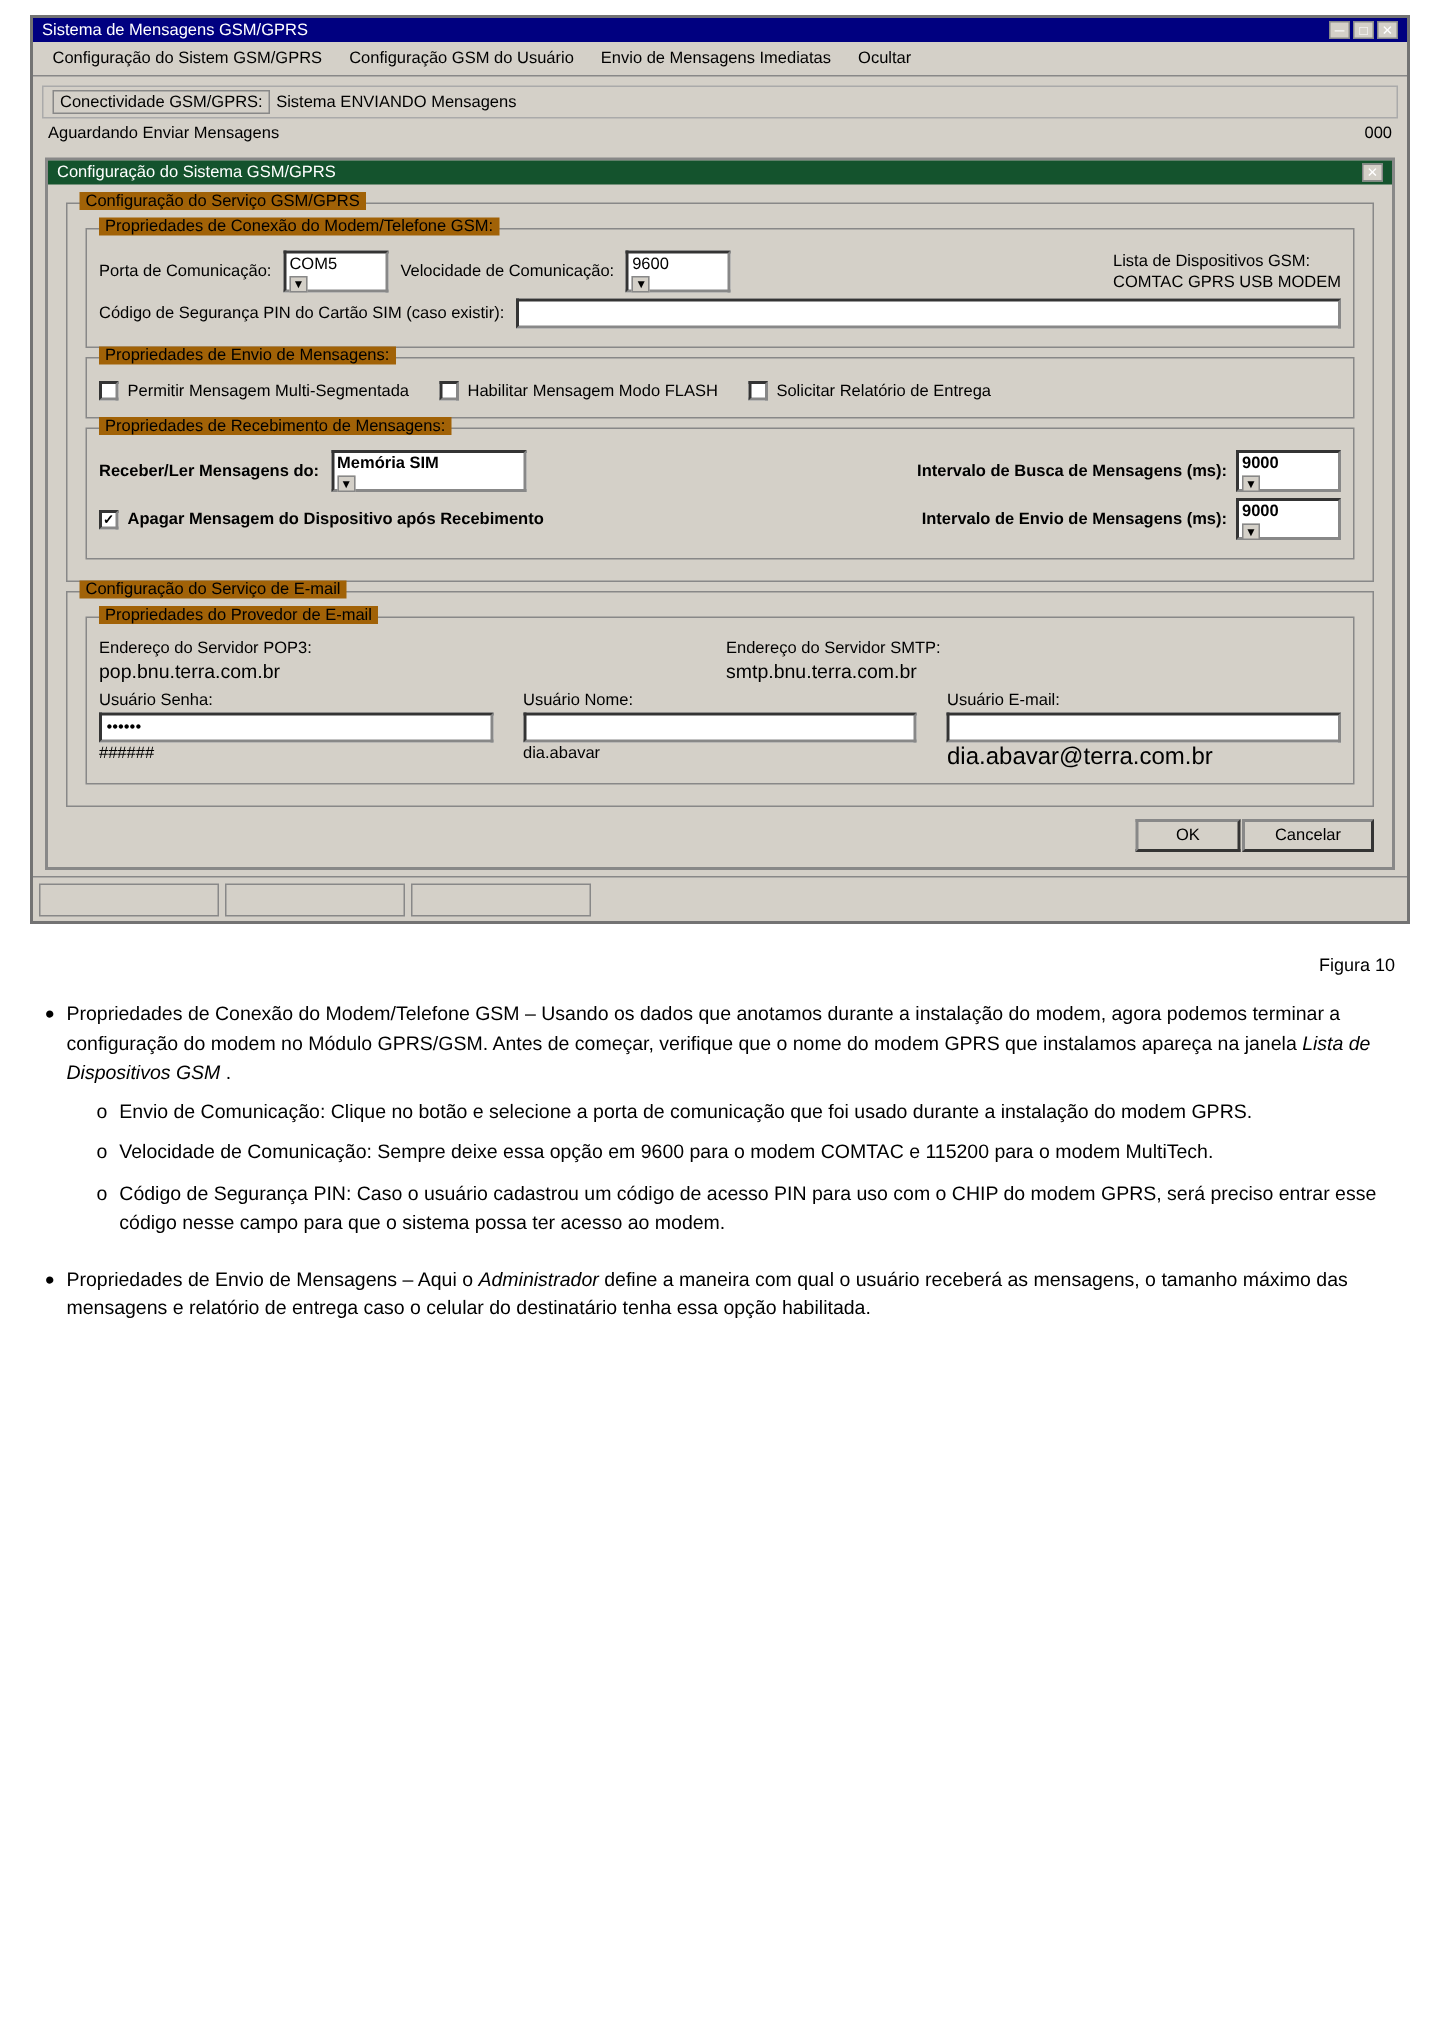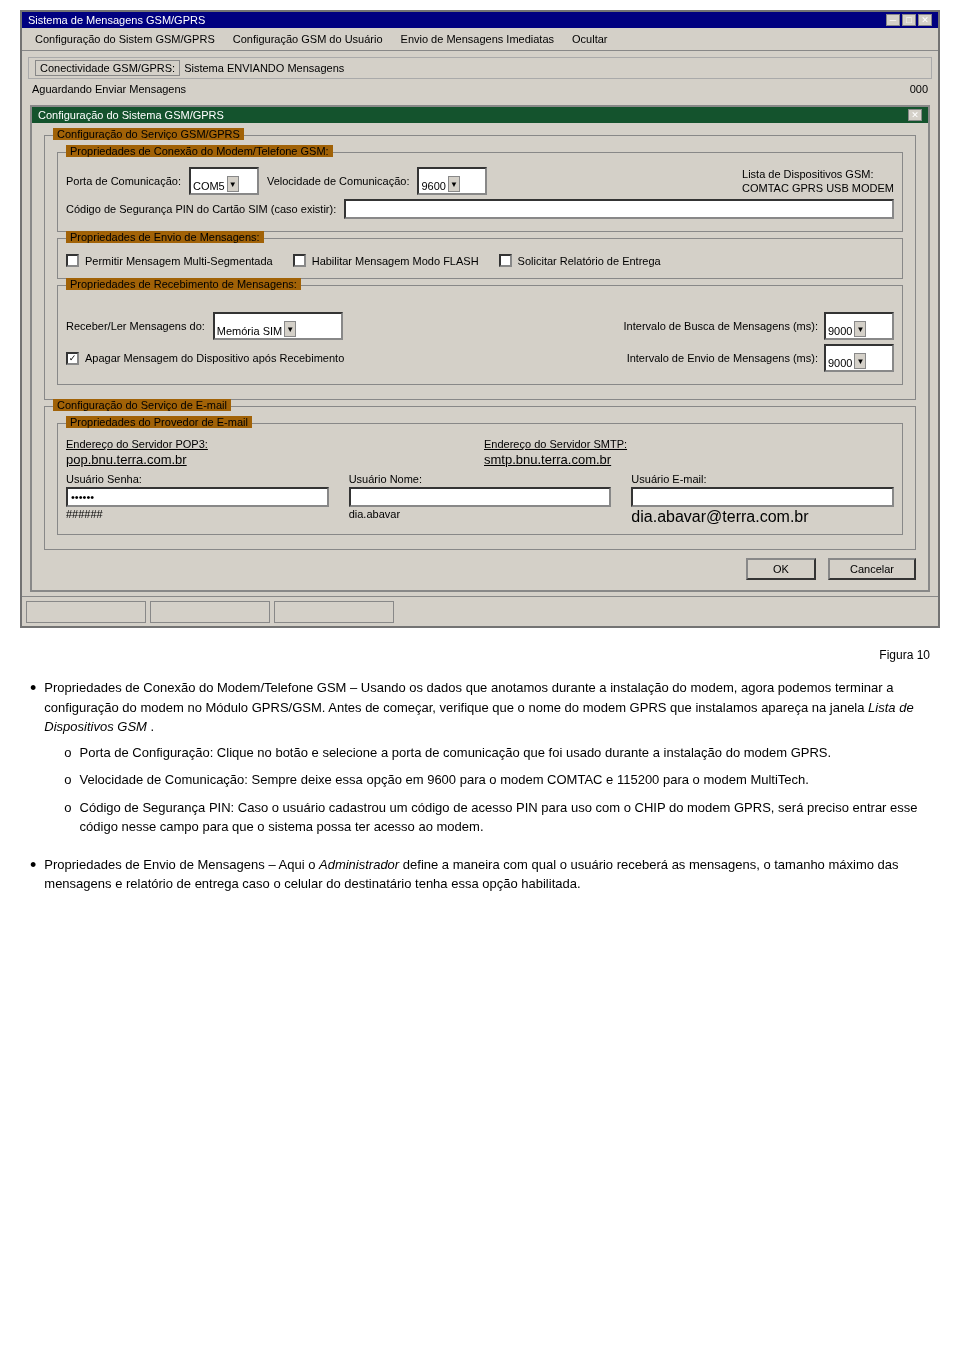--- a/index.html
+++ b/index.html
@@ -115,22 +115,23 @@
       height: 20px;
     }
 
     .win-select {
       background: white;
       border: 2px inset #888;
       font-size: 11px;
       padding: 1px 2px;
       height: 28px;
       display: flex;
-      align-items: flex-end;
+      align-items: flex-start;
       gap: 2px;
+      flex-direction: column;
     }
     .win-select-dropdown {
       width: 12px;
       height: 16px;
       background: #d4d0c8;
       border: 1px solid #888;
       display: flex;
       align-items: center;
       justify-content: center;
       font-size: 8px;
@@ -169,21 +170,21 @@
       border: 2px outset #888;
       font-size: 11px;
       padding: 3px 20px;
       cursor: pointer;
       min-width: 70px;
     }
 
     .button-row {
       display: flex;
       justify-content: flex-end;
-      gap: 12px;
+      gap: 1px;
       margin: 8px 4px 4px 4px;
     }
 
     
     .text-content {
       padding: 10px 30px 20px 30px;
     }
 
     .figure-caption {
       text-align: right;
@@ -338,21 +339,21 @@
             </div>
             <div class="checkbox-row">
               <div class="win-checkbox"></div>
               <span>Solicitar Relatório de Entrega</span>
             </div>
           </div>
         </div>
 
         <div class="group-box">
           <span class="group-box-title">Propriedades de Recebimento de Mensagens:</span>
-          <div style="margin-top:22px;">
+          <div style="margin-top:10px;font-weight:bold;">
 
             <div class="form-row">
               <span class="label">Receber/Ler Mensagens do:</span>
               <div class="win-select" style="width:130px;">
                 <span>Memória SIM</span>
                 <div class="win-select-dropdown">▼</div>
               </div>
               <span style="margin-left:auto; display:flex; align-items:center; gap:6px;">
                 <span class="label">Intervalo de Busca de Mensagens (ms):</span>
                 <div class="win-select" style="width:70px;">
@@ -381,21 +382,21 @@
       </div>
 
       <div class="group-box">
         <span class="group-box-title">Configuração do Serviço de E-mail</span>
 
         <div class="group-box" style="margin-top:12px;">
           <span class="group-box-title">Propriedades do Provedor de E-mail</span>
 
           <div style="margin-top:10px;">
 
-            <div style="display:flex; gap:8px; margin-bottom:6px;text-decoration:underline;">
+            <div style="display:flex; gap:8px; margin-bottom:6px;">
               <div style="flex:1;">
                 <div class="label">Endereço do Servidor POP3:</div>
                 <div style="margin-top:2px;">pop.bnu.terra.com.br</div>
               </div>
               <div style="flex:1;">
                 <div class="label">Endereço do Servidor SMTP:</div>
                 <div style="margin-top:2px;">smtp.bnu.terra.com.br</div>
               </div>
             </div>
 
@@ -442,21 +443,21 @@
     <li class="bullet-item">
       <span class="bullet-dot">•</span>
       <span>
         <span class="bold">Propriedades de Conexão do Modem/Telefone GSM</span>
         <span> – Usando os dados que anotamos durante a instalação do modem, agora podemos terminar a configuração do modem no Módulo GPRS/GSM. Antes de começar, verifique que o nome do modem GPRS que instalamos apareça na janela </span>
         <span class="italic">Lista de Dispositivos GSM</span>
         <span>.</span>
         <ul class="sub-bullet-list">
           <li class="sub-bullet-item">
             <span class="sub-bullet-o">o</span>
-            <span><span class="bold">Porta de Configuração</span>: Clique no botão e selecione a porta de comunicação que foi usado durante a instalação do modem GPRS.</span>
+            <span><span class="bold">Envio de Comunicação</span>: Clique no botão e selecione a porta de comunicação que foi usado durante a instalação do modem GPRS.</span>
           </li>
           <li class="sub-bullet-item">
             <span class="sub-bullet-o">o</span>
             <span><span class="bold">Velocidade de Comunicação</span>: Sempre deixe essa opção em 9600 para o modem COMTAC e 115200 para o modem MultiTech.</span>
           </li>
           <li class="sub-bullet-item">
             <span class="sub-bullet-o">o</span>
             <span><span class="bold">Código de Segurança PIN</span>: Caso o usuário cadastrou um código de acesso PIN para uso com o CHIP do modem GPRS, será preciso entrar esse código nesse campo para que o sistema possa ter acesso ao modem.</span>
           </li>
         </ul>

